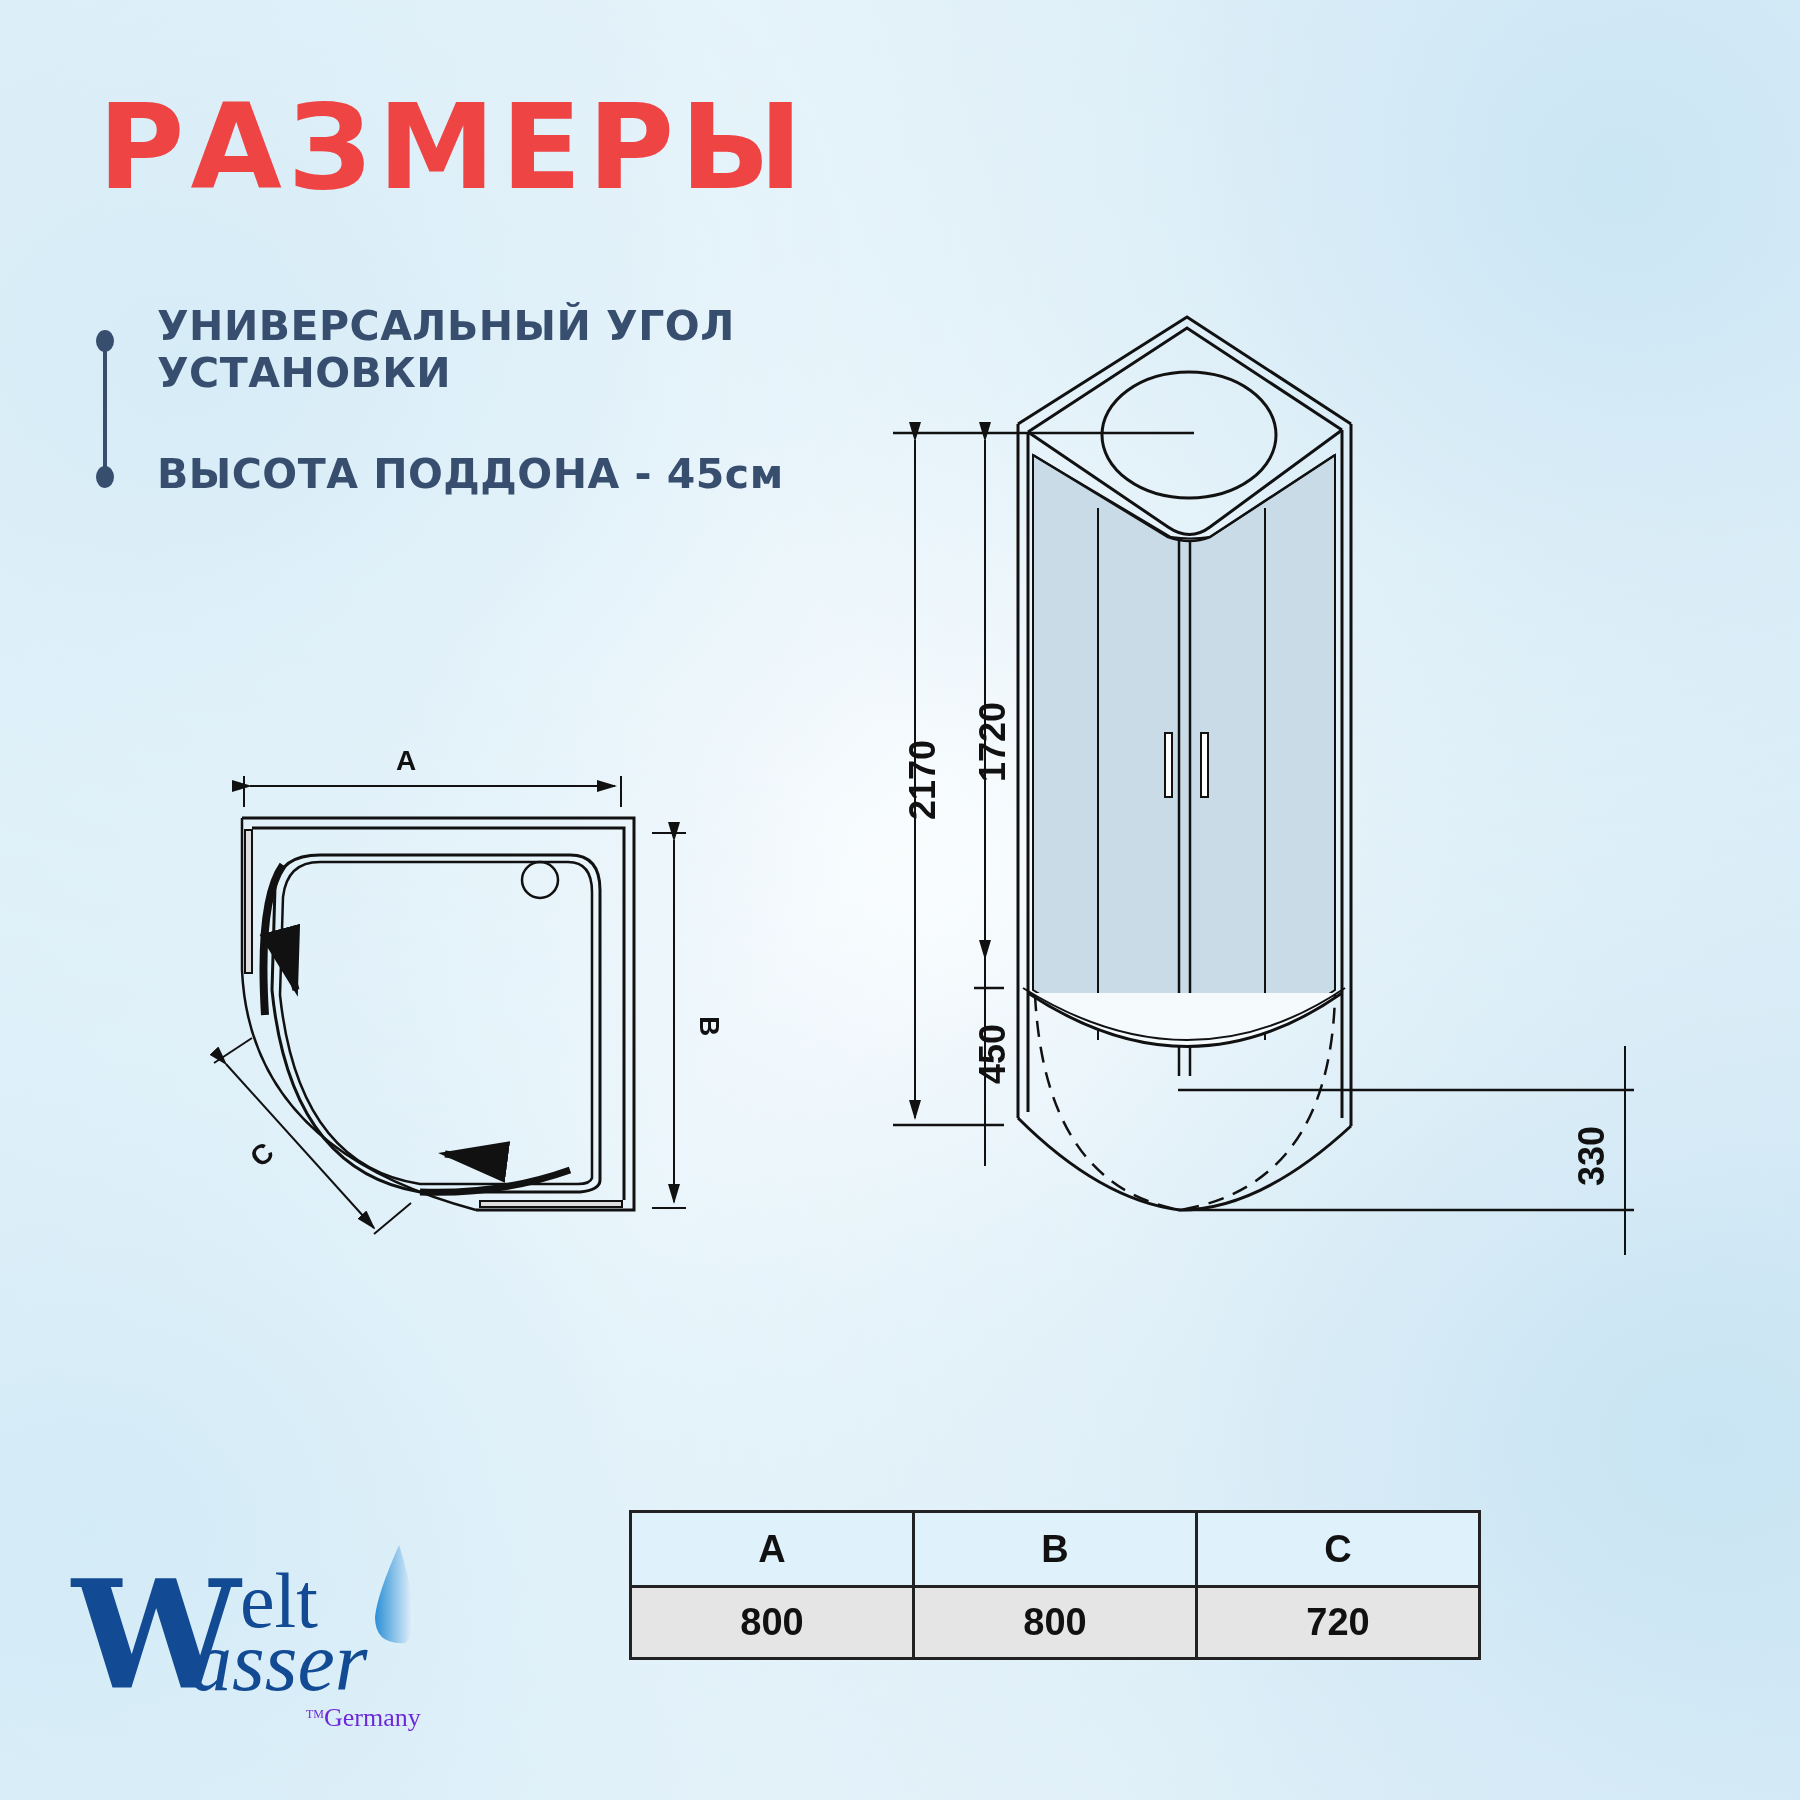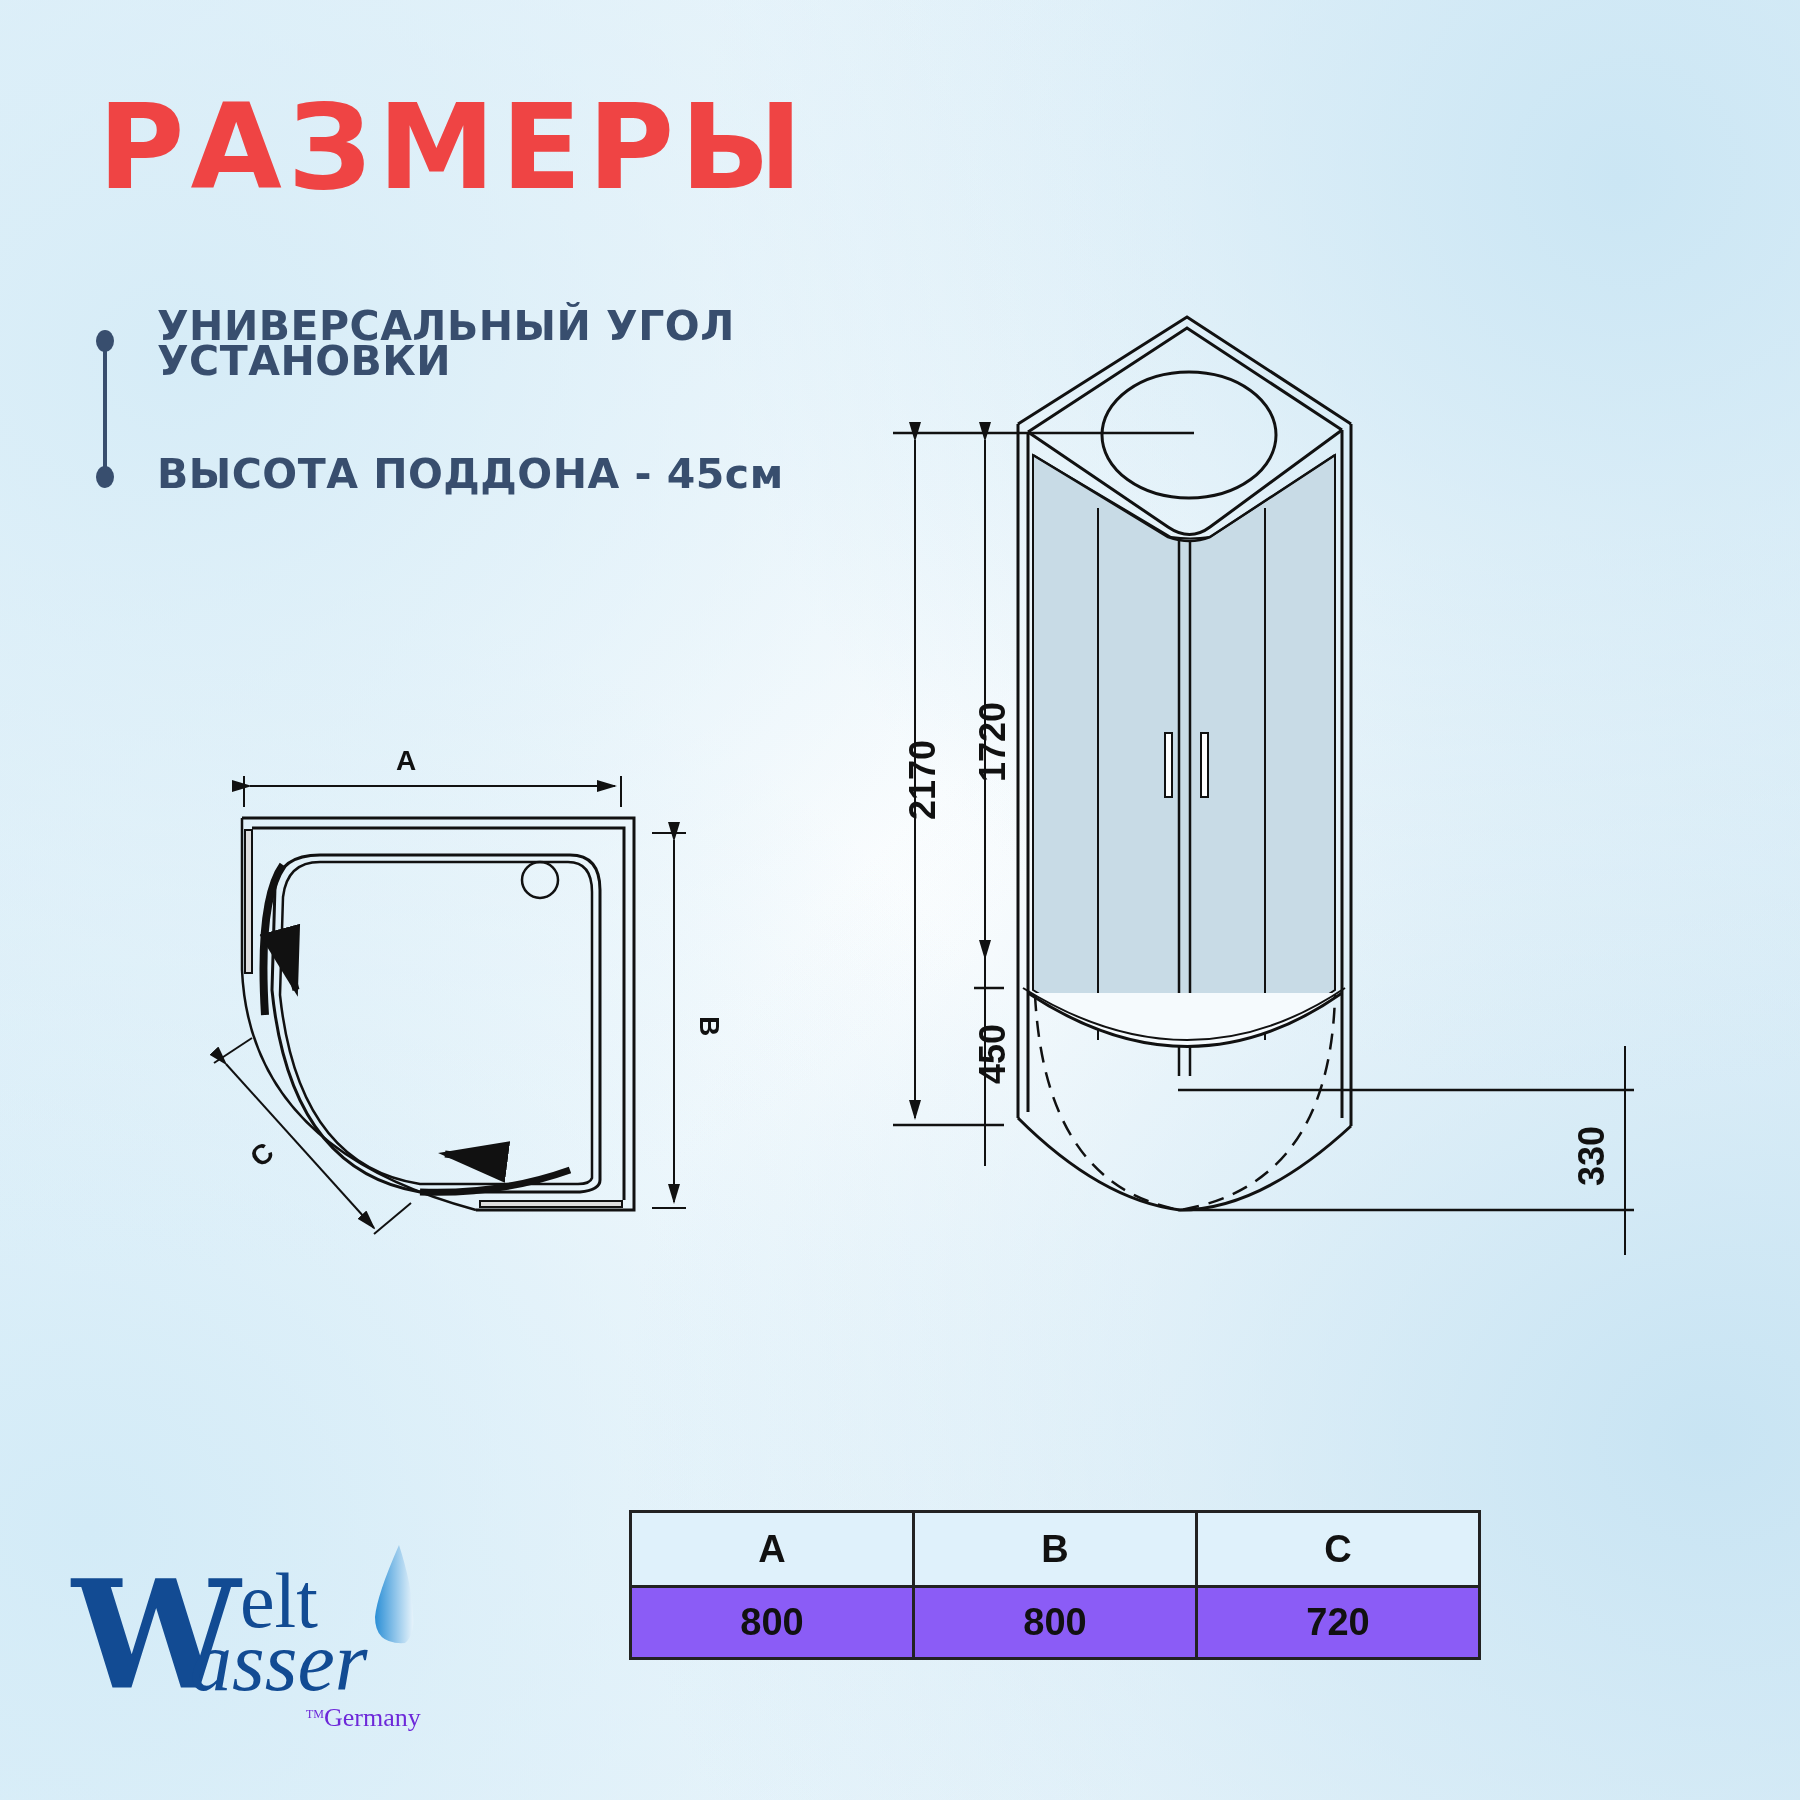--- a/index.html
+++ b/index.html
@@ -16,21 +16,21 @@
   .bline { position:absolute; left:103px; top:340px; width:4px; height:138px; background:#384e6e; }
   .dot { position:absolute; width:18px; height:22px; border-radius:50%; background:#384e6e; }
   .bt { position:absolute; left:157px; font-size:41px; font-weight:700; color:#384e6e;
     font-family:"DejaVu Sans", sans-serif; line-height:47px; letter-spacing:0.5px;text-align:center; }
   .diagram { position:absolute; left:0; top:0; }
   .dimtbl { position:absolute; left:629px; top:1510px; width:852px; border-collapse:collapse;
     border:3px solid #222; }
   .dimtbl th, .dimtbl td { border:3px solid #222; text-align:center;
     font-family:"Liberation Sans", sans-serif; font-weight:700; color:#111; }
   .dimtbl th { background:#dff1fb; height:70px; font-size:38px; transform:scaleY(1); }
-  .dimtbl td { background:#8b5cf6; height:67px; font-size:38px; }
+  .dimtbl td { background:#e5e5e5; height:67px; font-size:38px; }
   .logo { position:absolute; left:72px; top:1540px; width:380px; height:200px; }
   .logo .W { position:absolute; left:0; top:20px; font-family:"DejaVu Serif", serif; font-weight:900;
     font-size:150px; color:#124b93; line-height:1; letter-spacing:-4px; }
   .logo .elt { position:absolute; left:120px; top:22px; font-family:"Liberation Serif", serif;
     font-size:78px; color:#124b93; line-height:1;margin-left:48px; }
   .logo .asser { position:absolute; left:118px; top:80px; font-family:"Liberation Serif", serif;
     font-size:84px; color:#124b93; line-height:1;font-style:italic; }
   .logo .germ { position:absolute; left:234px; top:165px; font-family:"Liberation Serif", serif;
     font-size:26px; color:#6d28d9; line-height:1; }
   .logo .germ sup { font-size:12px; vertical-align:8px; }
@@ -40,21 +40,21 @@
 </head>
 <body>
 
 <div class="title">РАЗМЕРЫ</div>
 
 <div>
   <div class="bline"></div>
   <div class="dot" style="left:96px;top:330px"></div>
   <div class="dot" style="left:96px;top:466px"></div>
   <div class="bt" style="top:303px">УНИВЕРСАЛЬНЫЙ УГОЛ</div>
-  <div class="bt" style="top:338px">УСТАНОВКИ</div>
+  <div class="bt" style="top:350px">УСТАНОВКИ</div>
   <div class="bt" style="top:451px">ВЫСОТА ПОДДОНА - 45см</div>
 </div>
 
 <svg class="diagram" width="1800" height="1800">
   <defs>
     <marker id="ar" markerWidth="10" markerHeight="10" refX="9" refY="5" orient="auto">
       <path d="M0,2 L10,5 L0,8 Z" fill="#111"></path>
     </marker>
   </defs>
 

